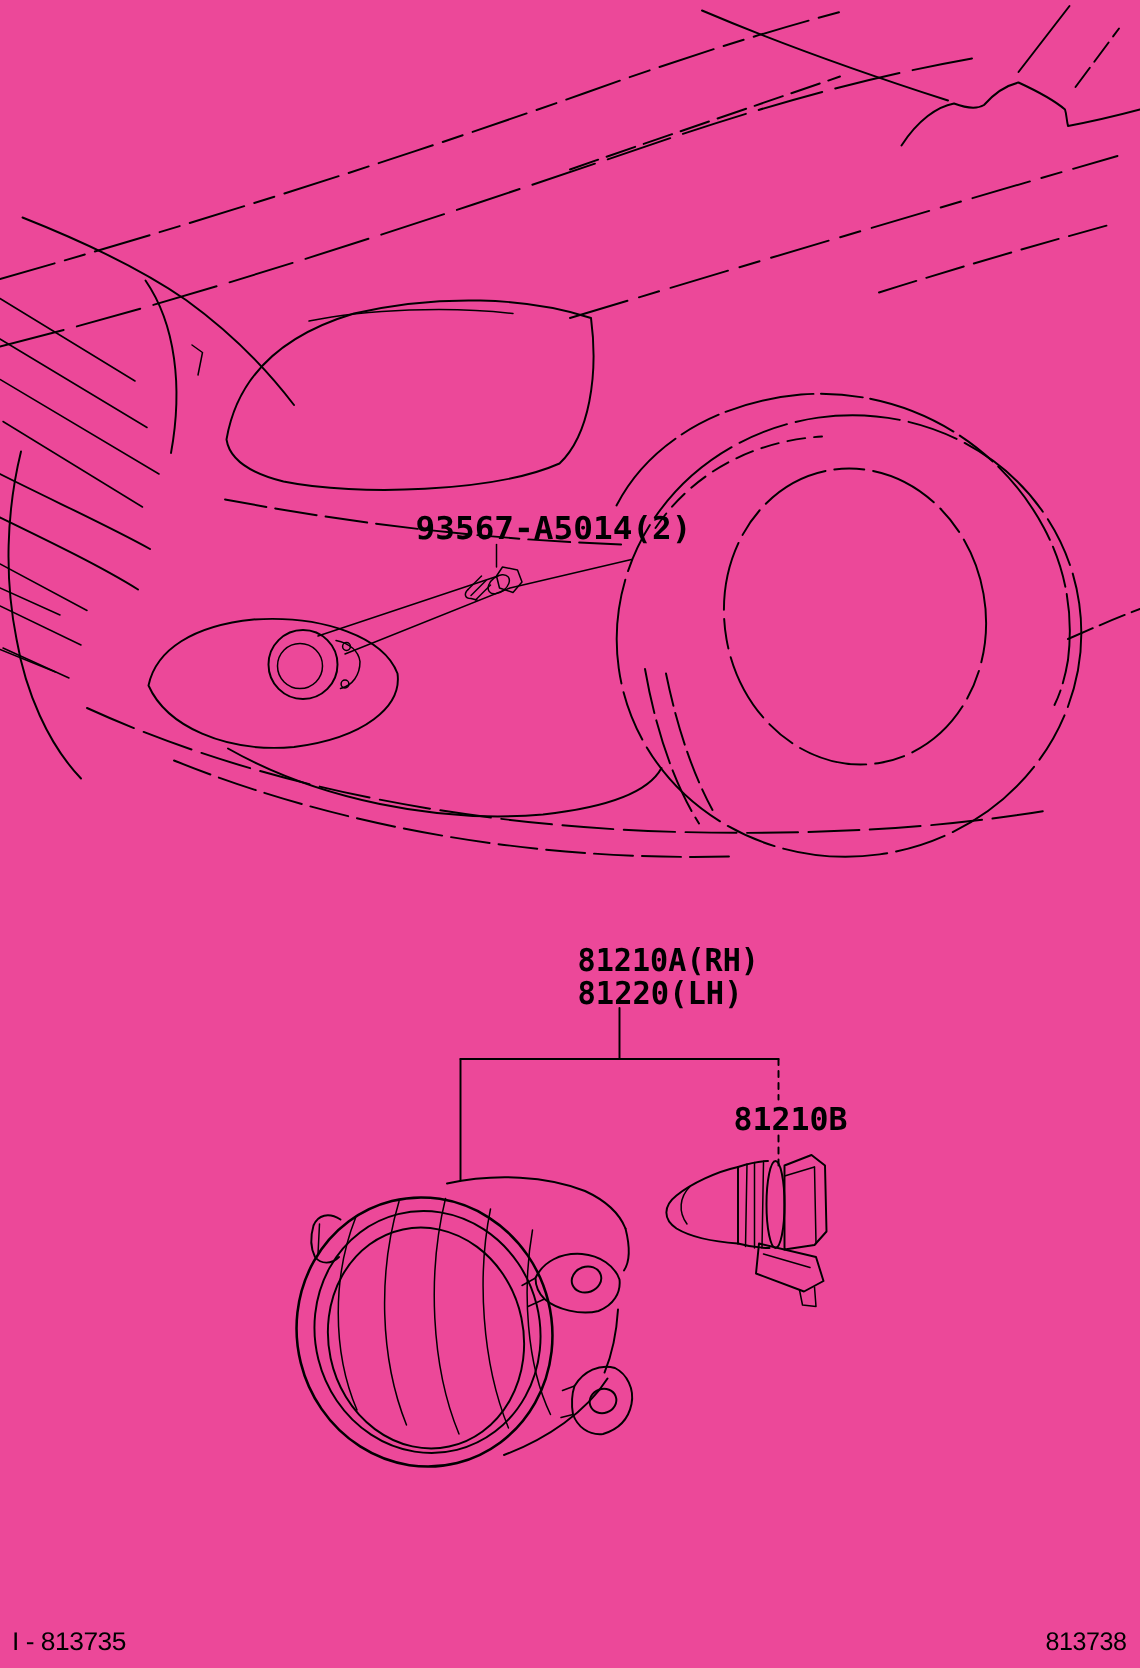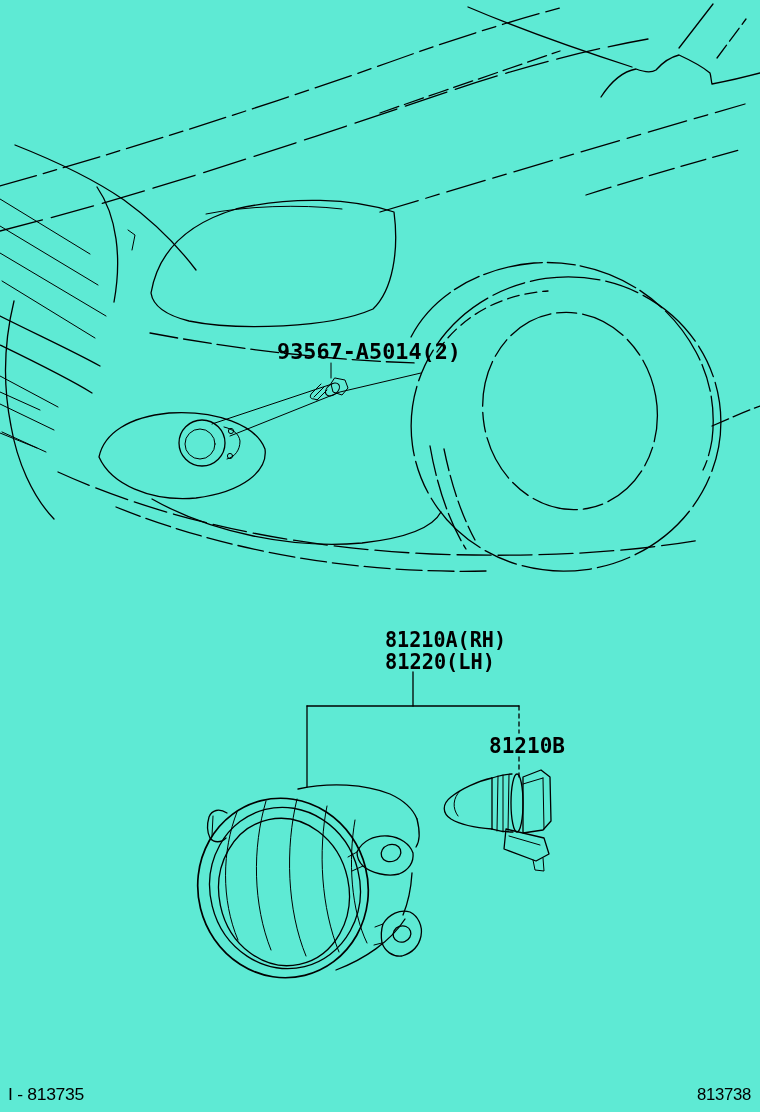--- a/index.html
+++ b/index.html
@@ -1,20 +1,20 @@
 <!DOCTYPE html>
 <html><head>
 <meta charset="utf-8">
 <style>
   html, body { margin: 0; padding: 0; background: #ffffff; }
   .page {
     position: relative;
     width: 760px;
     height: 1112px;
-    background: #5eead4;
+    background: #ec4899;
     overflow: hidden;
   }
   svg { display: block; width: 760px; height: 1112px; }
   .ln {
     fill: none;
     stroke: #000000;
     stroke-width: 1.3;
     stroke-linecap: round;
     stroke-linejoin: round;
   }

